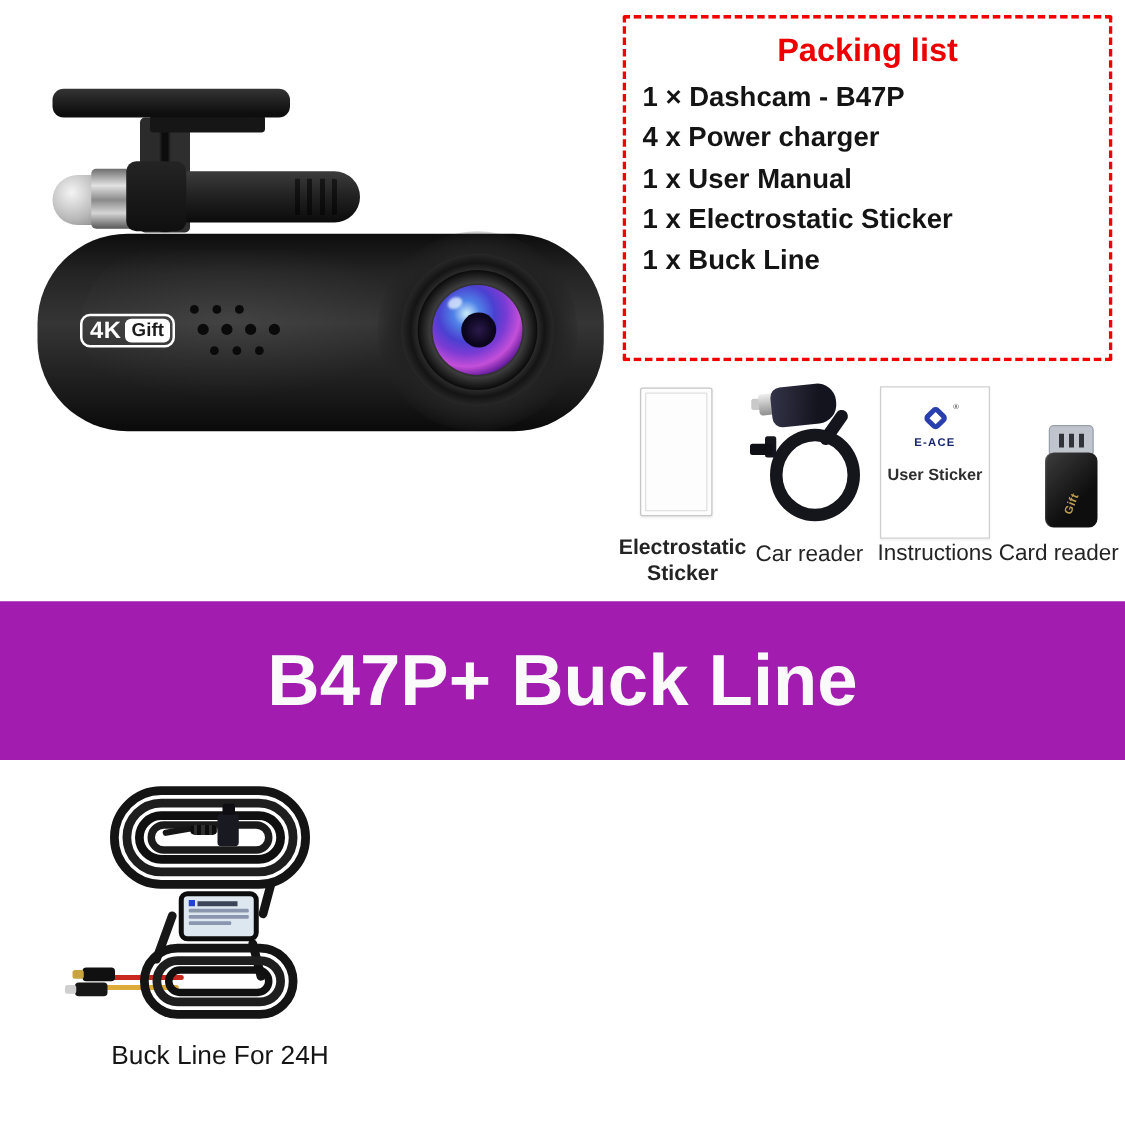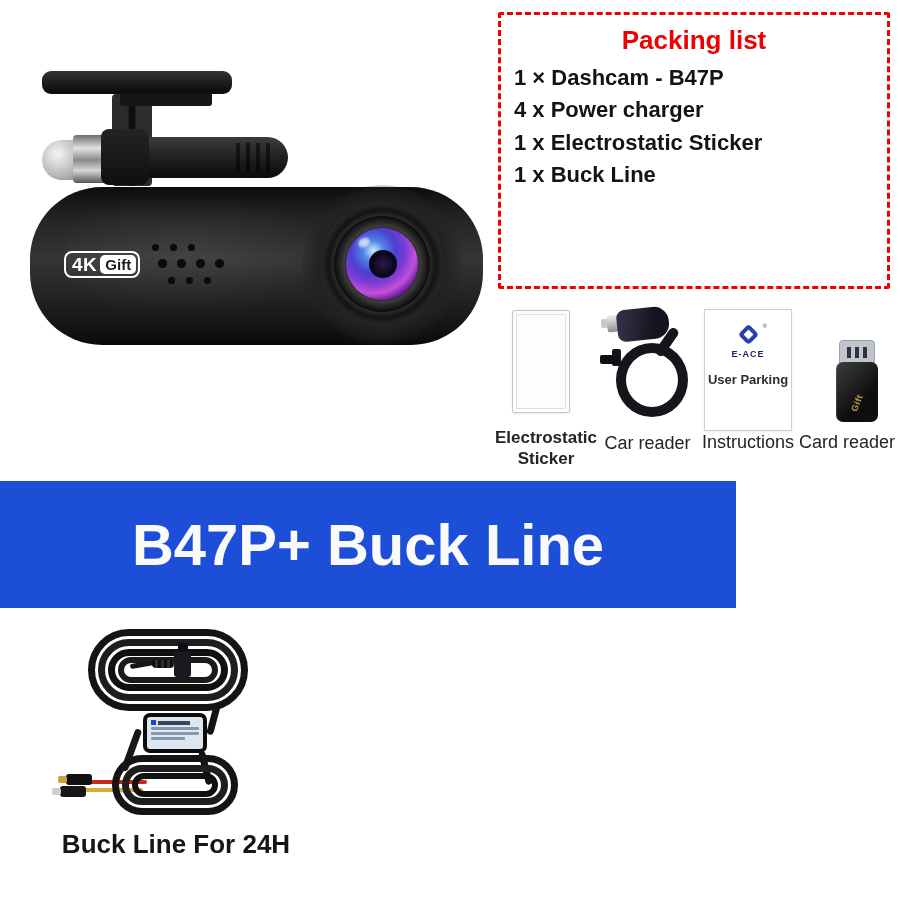--- a/index.html
+++ b/index.html
@@ -94,21 +94,21 @@
   .reader-gift{position:absolute;left:-1px;top:36px;width:44px;text-align:center;color:#bfa04e;
     font-size:9px;font-weight:bold;transform:rotate(-68deg);letter-spacing:.5px;}
 
   .caption{position:absolute;color:#242424;font-size:17px;line-height:21px;text-align:center;}
   .cap-sticker{left:490px;top:427px;width:112px;font-weight:bold;}
   .cap-charger{left:585px;top:433px;width:125px;font-size:18px;}
   .cap-manual{left:693px;top:432px;width:110px;font-size:18px;}
   .cap-reader{left:792px;top:432px;width:110px;font-size:18px;}
 
   
-  .banner{position:absolute;left:0;top:481px;width:736px;height:127px;background:#1d4ed8;}
+  .banner{position:absolute;left:0;top:481px;width:900px;height:127px;background:#a21caf;}
   .banner-text{width:100%;height:100%;display:flex;align-items:center;justify-content:center;
     color:#fafafa;font-size:58px;font-weight:bold;letter-spacing:0;}
 
   
   .buckline{position:absolute;left:40px;top:625px;width:275px;height:200px;}
   .ring{position:absolute;border-style:solid;border-color:#151515;background:transparent;}
   .t1{left:48px;top:4px;width:160px;height:82px;border-width:7px;border-radius:41px;border-color:#141414;}
   .t2{left:58px;top:14px;width:140px;height:62px;border-width:7px;border-radius:31px;border-color:#1e1e1e;}
   .t3{left:68px;top:24px;width:120px;height:42px;border-width:7px;border-radius:21px;border-color:#101010;}
   .t4{left:78px;top:32px;width:100px;height:26px;border-width:6px;border-radius:13px;border-color:#1b1b1b;}
@@ -133,21 +133,21 @@
   .b2{left:82px;top:140px;width:106px;height:40px;border-width:7px;border-radius:20px;border-color:#1e1e1e;}
   .b3{left:92px;top:148px;width:86px;height:24px;border-width:6px;border-radius:12px;border-color:#101010;}
   .wire-red{position:absolute;left:45px;top:155px;width:62px;height:4px;background:#c8281e;border-radius:2px;}
   .wire-yellow{position:absolute;left:37px;top:163px;width:66px;height:4px;background:#ddaa3c;border-radius:2px;}
   .clip1{position:absolute;left:26px;top:149px;width:26px;height:11px;background:#101010;border-radius:3px;}
   .clip1-tip{position:absolute;left:18px;top:151px;width:9px;height:7px;background:#c9a43e;border-radius:2px;}
   .clip2{position:absolute;left:20px;top:161px;width:26px;height:11px;background:#171717;border-radius:3px;}
   .clip2-tip{position:absolute;left:12px;top:163px;width:9px;height:7px;background:#cfcfcf;border-radius:2px;}
 
   .buck-caption{position:absolute;left:35px;top:831px;width:282px;text-align:center;
-    font-size:26px;font-weight:bold;color:#151515;line-height:27px;}
+    font-size:21px;font-weight:normal;color:#151515;line-height:27px;}
 </style>
 </head>
 <body>
 
 <div id="canvas">
 
   <div class="dashcam">
     <div class="mount-stem"></div>
     <div class="mount-shoe"></div>
     <div class="mount-plate"></div>
@@ -187,20 +187,21 @@
       <span class="badge-4k">4K</span>
       <span class="badge-wifi">Gift</span>
     </div>
   </div>
 
   <div class="packing-box">
     <div class="packing-title">Packing list</div>
     <ul class="packing-items">
       <li>1 × Dashcam - B47P</li>
       <li>4 x Power charger</li>
+      <li>1 x User Manual</li>
       <li>1 x Electrostatic Sticker</li>
       <li>1 x Buck Line</li>
     </ul>
   </div>
 
   <div class="sticker">
     <div class="sticker-inner"></div>
   </div>
 
   <div class="charger">
@@ -210,21 +211,21 @@
     <div class="charger-neck"></div>
     <div class="charger-loop"></div>
     <div class="charger-lplug-v"></div>
     <div class="charger-lplug-h"></div>
   </div>
 
   <div class="manual">
     <div class="manual-logo"></div>
     <div class="manual-reg">®</div>
     <div class="manual-brand">E-ACE</div>
-    <div class="manual-title">User Parking</div>
+    <div class="manual-title">User Sticker</div>
   </div>
 
   <div class="reader">
     <div class="reader-cap">
       <div class="reader-slots"></div>
     </div>
     <div class="reader-body">
       <div class="reader-gift">Gift</div>
     </div>
   </div>

